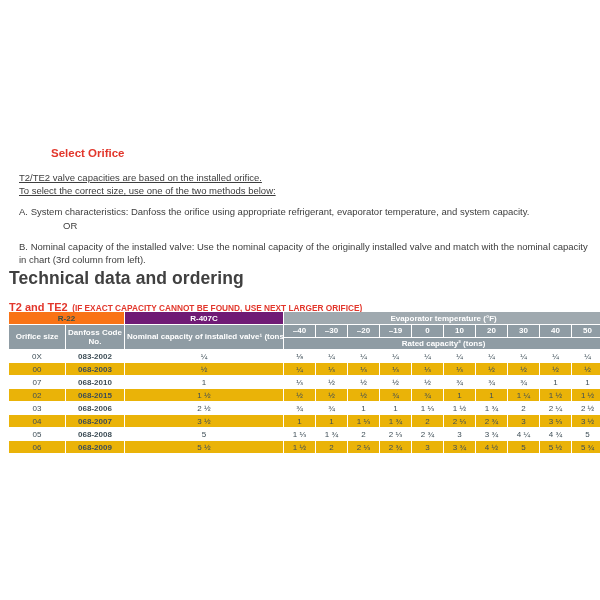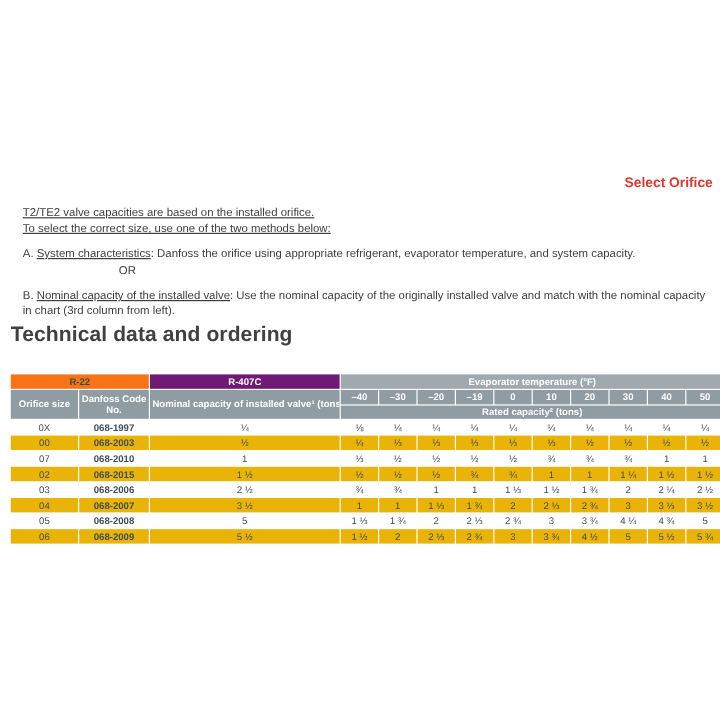--- a/index.html
+++ b/index.html
@@ -6,25 +6,25 @@
   body{
     width:600px;height:600px;background:#ffffff;
     font-family:"Liberation Sans", sans-serif;
     position:relative;overflow:hidden;
     -webkit-font-smoothing:antialiased;
   }
   .page{position:absolute;inset:0;background:#fff;outline:1px solid #f2f2f2;}
 
   
   .select-block{position:absolute;left:19px;top:146px;width:575px;color:#3d3d3d;font-size:9.5px;line-height:1.38;}
-  .sel-heading{margin-left:32px;color:#e2362b;font-weight:bold;font-size:11.5px;margin-bottom:9px;text-align:right;}
+  .sel-heading{margin-left:32px;color:#e2362b;font-weight:bold;font-size:11.5px;margin-bottom:9px;}
   .intro div{white-space:nowrap;text-decoration:underline;}
   .method{margin-top:8px;}
-  .method .u{text-decoration:underline;}
-  .or-line{margin-left:80px;margin-top:1px;}
+  .method .u{}
+  .or-line{margin-left:44px;margin-top:1px;}
 
   
   .tech-title{position:absolute;left:9px;top:268px;font-size:17.5px;font-weight:bold;color:#404040;letter-spacing:.1px;}
   .subtitle{position:absolute;left:9px;top:297px;color:#e2362b;font-weight:bold;}
   .sub-main{font-size:11px;}
   .sub-note{font-size:8.3px;}
 
   
   table.cap{
     position:absolute;left:8px;top:311px;width:584px;
@@ -58,20 +58,24 @@
       <span>A. </span><span class="u">System characteristics</span><span>: Danfoss the orifice using appropriate refrigerant, evaporator temperature, and system capacity.</span>
     </div>
     <div class="or-line">OR</div>
     <div class="method">
       <span>B. </span><span class="u">Nominal capacity of the installed valve</span><span>: Use the nominal capacity of the originally installed valve and match with the nominal capacity in chart (3rd column from left).</span>
     </div>
   </div>
 
   <div class="tech-title">Technical data and ordering</div>
 
+  <div class="subtitle">
+    <span class="sub-main">T2 and TE2</span>
+    <span class="sub-note">(IF EXACT CAPACITY CANNOT BE FOUND, USE NEXT LARGER ORIFICE)</span>
+  </div>
 
   <table class="cap">
     <colgroup>
       <col style="width:56px">
         <col style="width:58px">
         <col style="width:158px">
       <col span="10" style="width:31px">
     </colgroup>
     <thead>
       <tr class="band">
@@ -95,21 +99,21 @@
           <th class="temp">40</th>
           <th class="temp">50</th>
         </tr>
       <tr class="sub">
         <th colspan="10" class="rated">Rated capacity² (tons)</th>
       </tr>
     </thead>
     <tbody id="tbody">
         <tr>
           <td>0X</td>
-          <td class="code">068-1997</td>
+          <td class="code">083-2002</td>
           <td>¼</td>
           <td>⅛</td>
           <td>¼</td>
           <td>¼</td>
           <td>¼</td>
           <td>¼</td>
           <td>¼</td>
           <td>¼</td>
           <td>¼</td>
           <td>¼</td>

